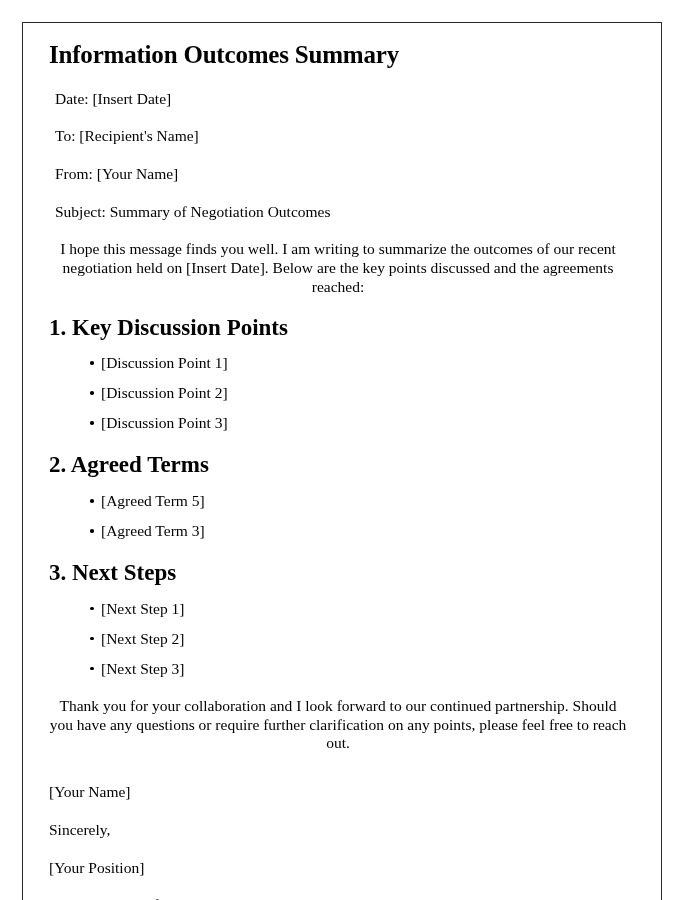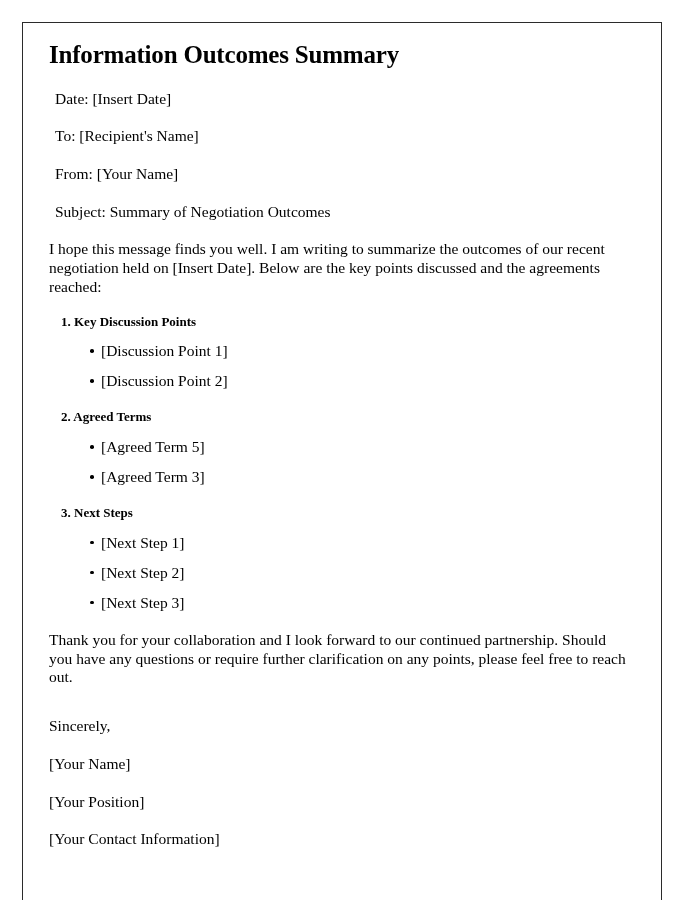--- a/index.html
+++ b/index.html
@@ -50,28 +50,28 @@
   .salutation {
     font-size: 15.5px;
     line-height: 1.2;
     margin: 0 0 19px 0;
   }
 
   .body-para {
     font-size: 15.5px;
     line-height: 1.22;
     margin: 0 0 17px 0;
-    text-align: left;
+    text-align: center;
   }
 
   .section-heading {
-    font-size: 13px;
+    font-size: 23px;
     font-weight: bold;
     line-height: 1.2;
-    margin: 0 0 13px 12px;
+    margin: 0 0 13px 0;
   }
 
   ul.bullet-list {
     list-style: none;
     margin: 0 0 19px 0;
     padding: 0;
   }
   ul.bullet-list li {
     font-size: 15.5px;
     line-height: 18px;
@@ -112,37 +112,38 @@
     <p class="meta-line">From: [Your Name]</p>
     <p class="meta-line">Subject: Summary of Negotiation Outcomes</p>
 
 
     <p class="body-para">I hope this message finds you well. I am writing to summarize the outcomes of our recent negotiation held on [Insert Date]. Below are the key points discussed and the agreements reached:</p>
 
     <h2 class="section-heading">1. Key Discussion Points</h2>
     <ul class="bullet-list">
       <li><span class="bullet-dot"></span><span>[Discussion Point 1]</span></li>
       <li><span class="bullet-dot"></span><span>[Discussion Point 2]</span></li>
+      <li><span class="bullet-dot"></span><span>[Discussion Point 3]</span></li>
     </ul>
 
     <h2 class="section-heading">2. Agreed Terms</h2>
     <ul class="bullet-list">
       <li><span class="bullet-dot"></span><span>[Agreed Term 5]</span></li>
       <li><span class="bullet-dot"></span><span>[Agreed Term 3]</span></li>
     </ul>
 
     <h2 class="section-heading">3. Next Steps</h2>
     <ul class="bullet-list">
       <li><span class="bullet-dot"></span><span>[Next Step 1]</span></li>
       <li><span class="bullet-dot"></span><span>[Next Step 2]</span></li>
       <li><span class="bullet-dot"></span><span>[Next Step 3]</span></li>
     </ul>
 
     <p class="body-para closing-para">Thank you for your collaboration and I look forward to our continued partnership. Should you have any questions or require further clarification on any points, please feel free to reach out.</p>
 
+    <p class="sign-line">[Your Name]</p>
+
     <p class="sign-line">Sincerely,</p>
-
-    <p class="sign-line">[Your Name]</p>
     <p class="sign-line">[Your Position]</p>
     <p class="sign-line">[Your Contact Information]</p>
 
   </div>
 </div>
 
 </body></html>

